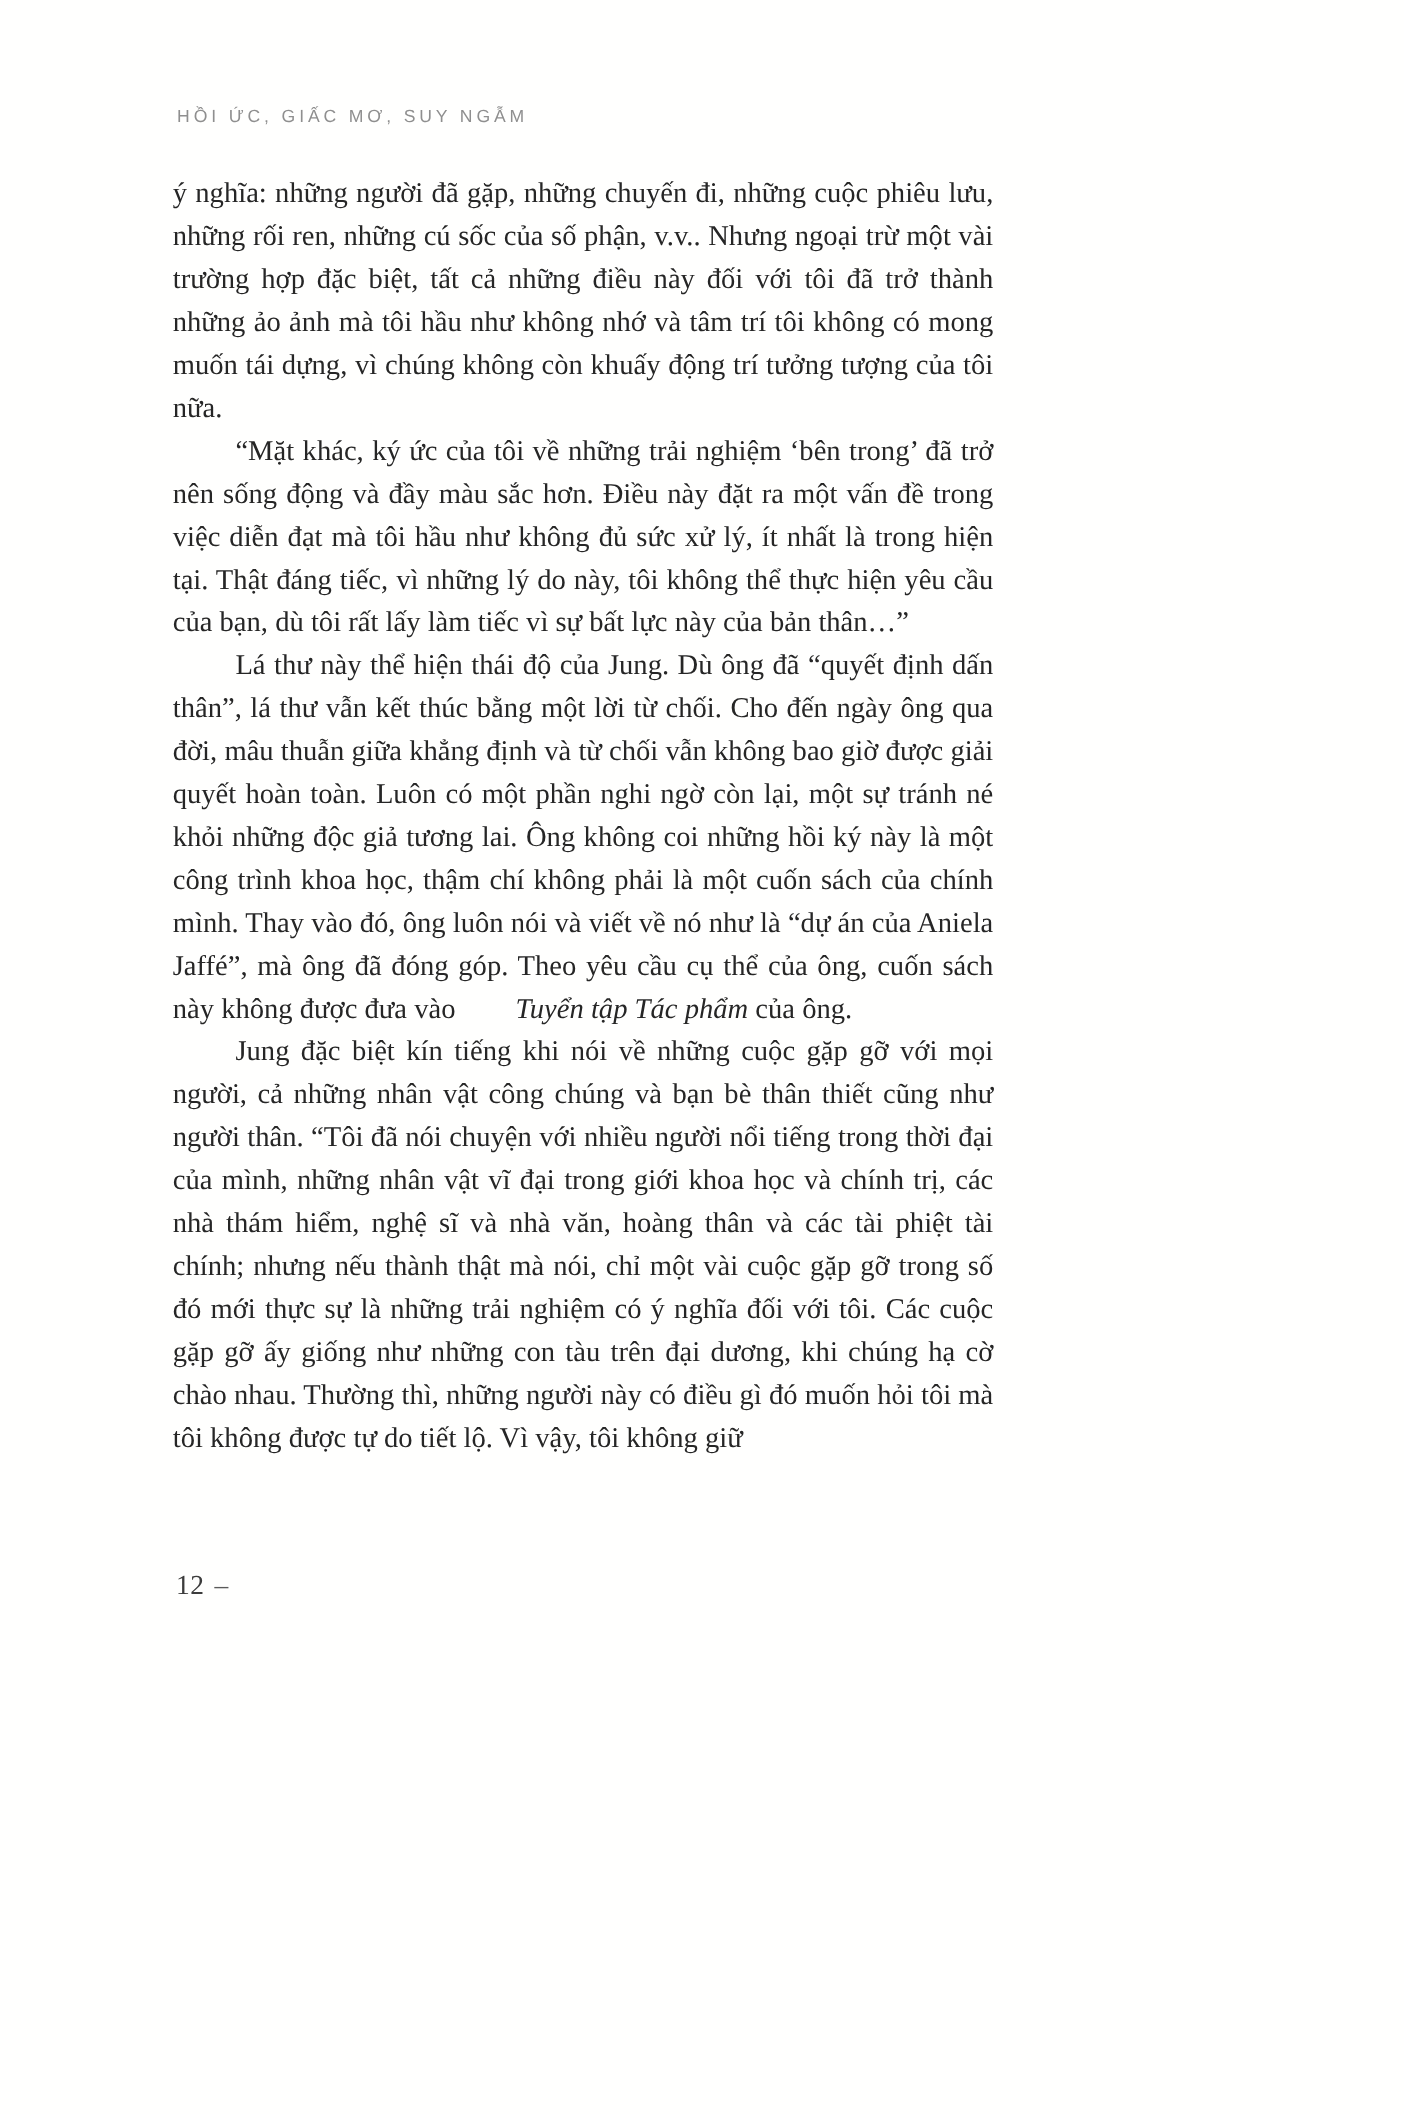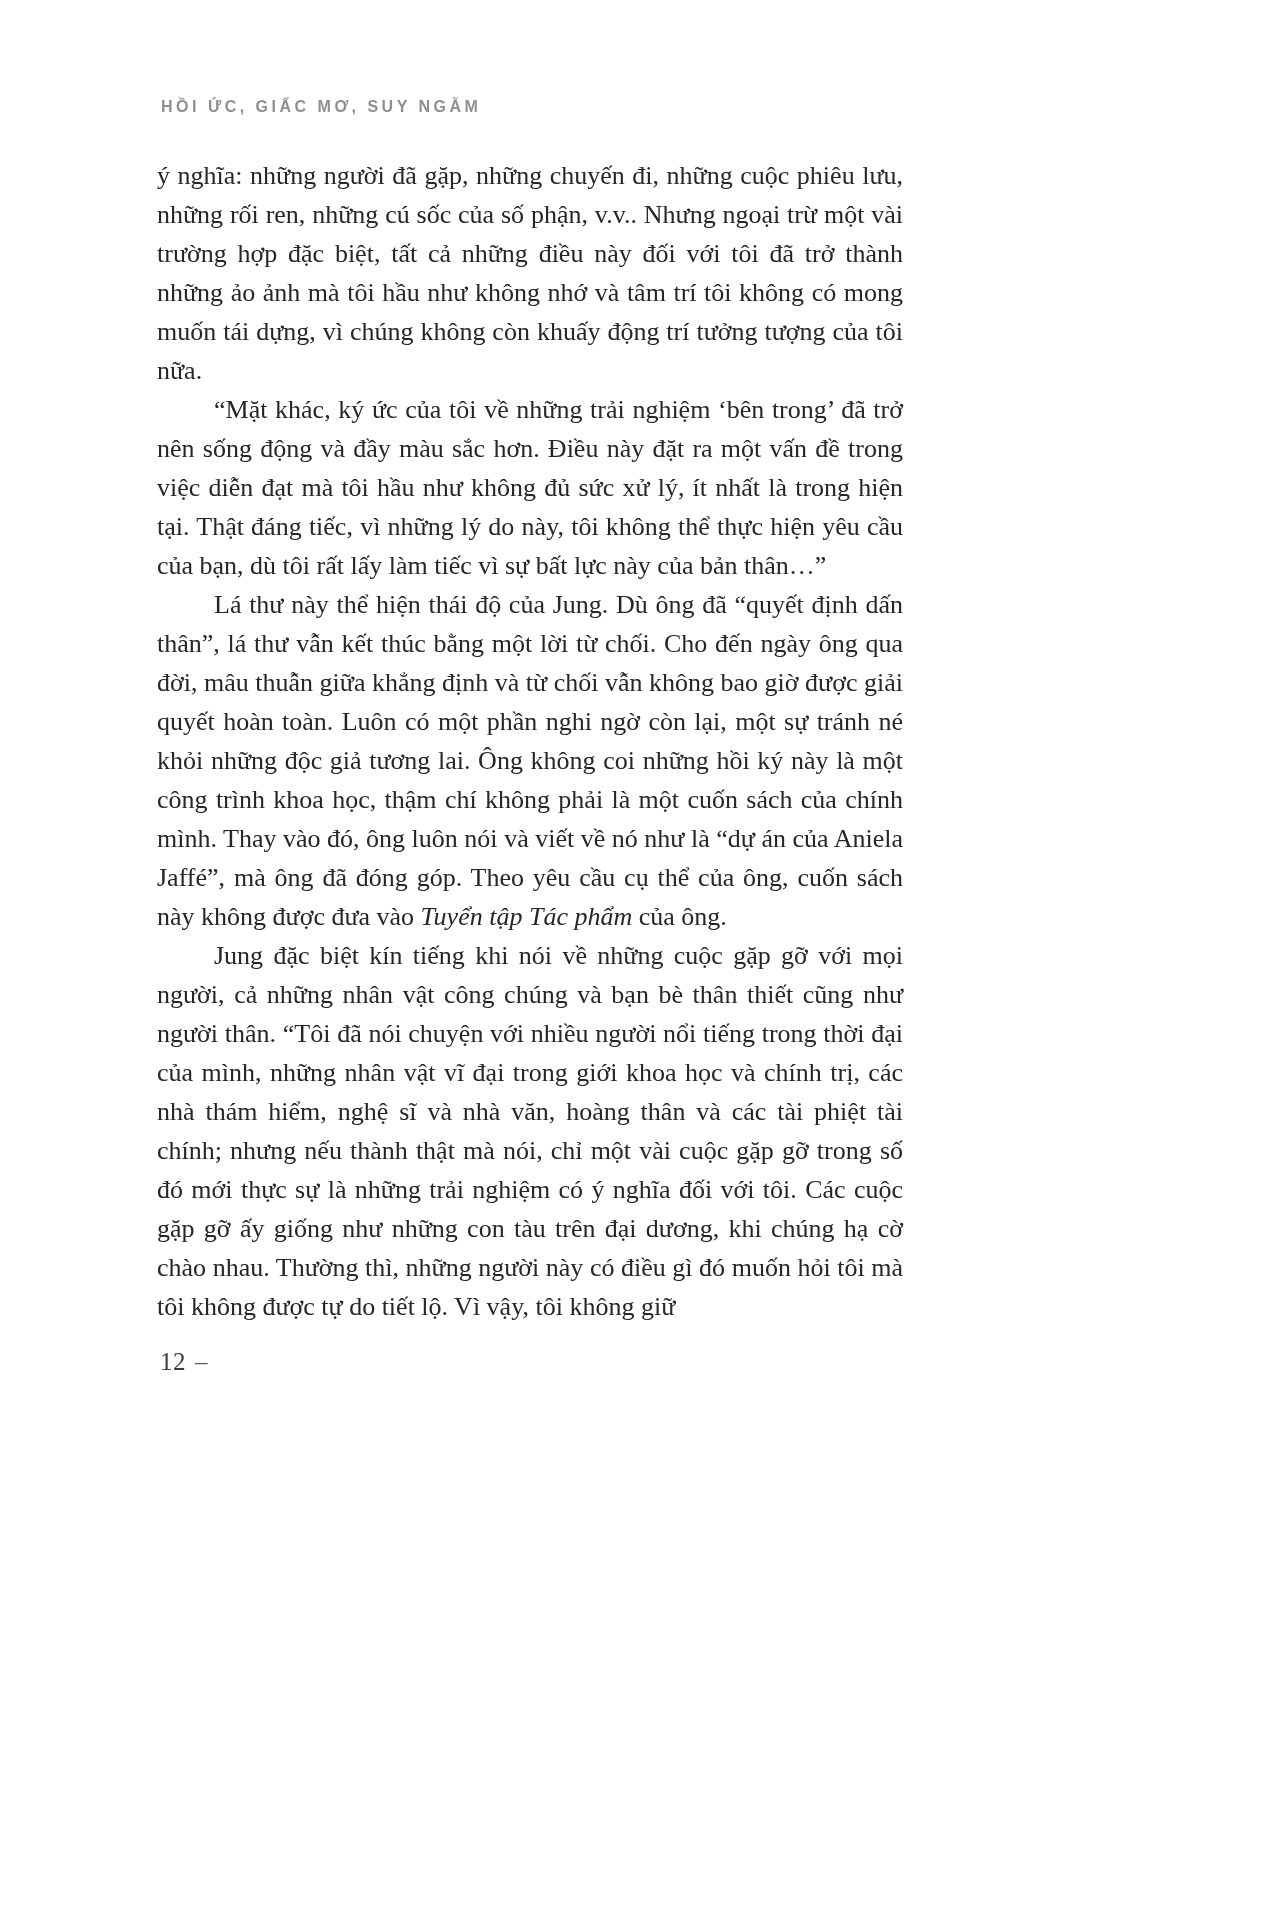--- a/index.html
+++ b/index.html
@@ -18,21 +18,21 @@
     font-family: "Liberation Serif", "DejaVu Serif", serif;
     color: #232323;
   }
 
   .running-header {
     position: absolute;
     left: 161px;
     top: 98px;
     font-family: "Liberation Sans", "DejaVu Sans", sans-serif;
     font-size: 16px;
-    font-weight: 700;
+    font-weight: 400;
     letter-spacing: 3.5px;
     color: #8f8f8f;
     text-transform: uppercase;
     white-space: nowrap;
   }
 
   .body-text {
     position: absolute;
     left: 157px;
     top: 156px;
@@ -47,26 +47,27 @@
   .body-text p {
     margin: 0;
   }
 
   .body-text p.indent {
     text-indent: 57px;
   }
 
   .body-text em {
     font-style: italic;
+    margin-left: 48px;
   }
 
   .footer {
     position: absolute;
     left: 160px;
-    top: 1348px;
+    top: 1428px;
     font-size: 25px;
     color: #3c3c3c;
     letter-spacing: 0.5px;
   }
 
   .footer .footer-dash {
     margin-left: 9px;
     color: #5a5a5a;
   }
 </style>

